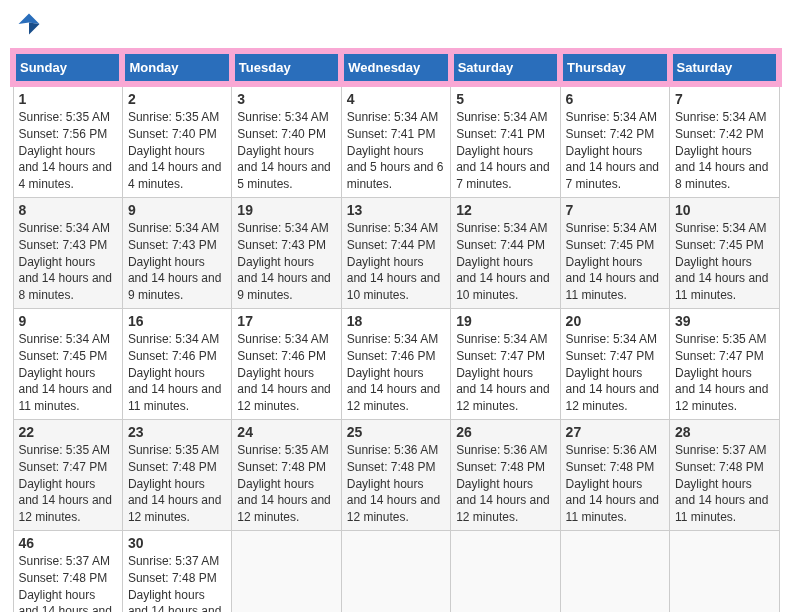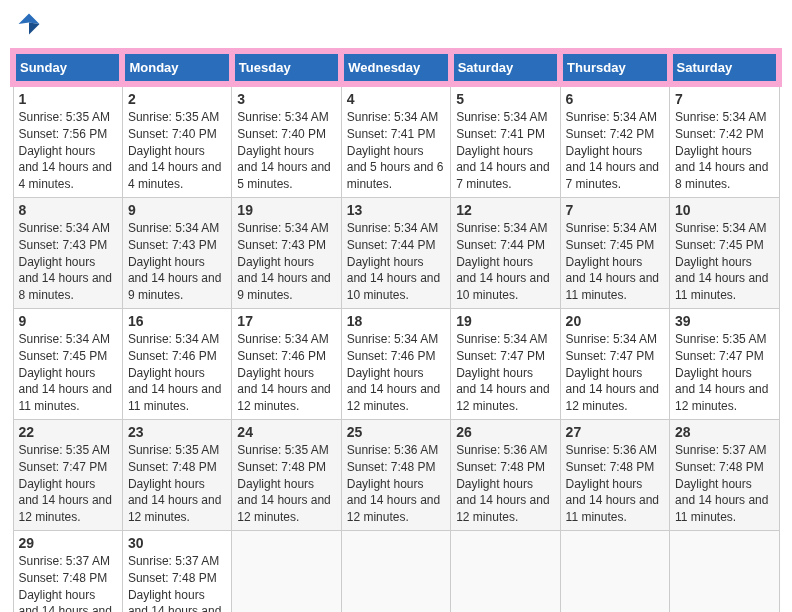--- a/index.html
+++ b/index.html
@@ -382,21 +382,21 @@
         <div class="day-info">
           <span>Sunrise: 5:37 AM</span><br>
           <span>Sunset: 7:48 PM</span><br>
           <span>Daylight hours</span><br>
           <span>and 14 hours and 11 minutes.</span>
         </div>
       </td>
       </tr>
       <tr>
         <td>
-        <span class="day-num">29</span>
+        <span class="day-num">46</span>
         <div class="day-info">
           <span>Sunrise: 5:37 AM</span><br>
           <span>Sunset: 7:48 PM</span><br>
           <span>Daylight hours</span><br>
           <span>and 14 hours and 11 minutes.</span>
         </div>
       </td>
         <td>
         <span class="day-num">30</span>
         <div class="day-info">

